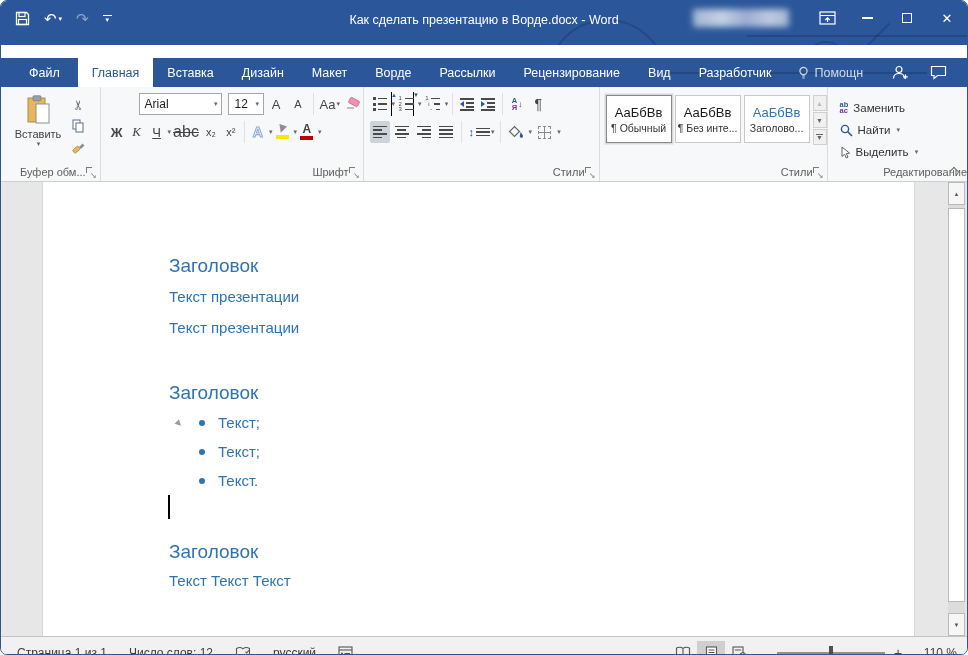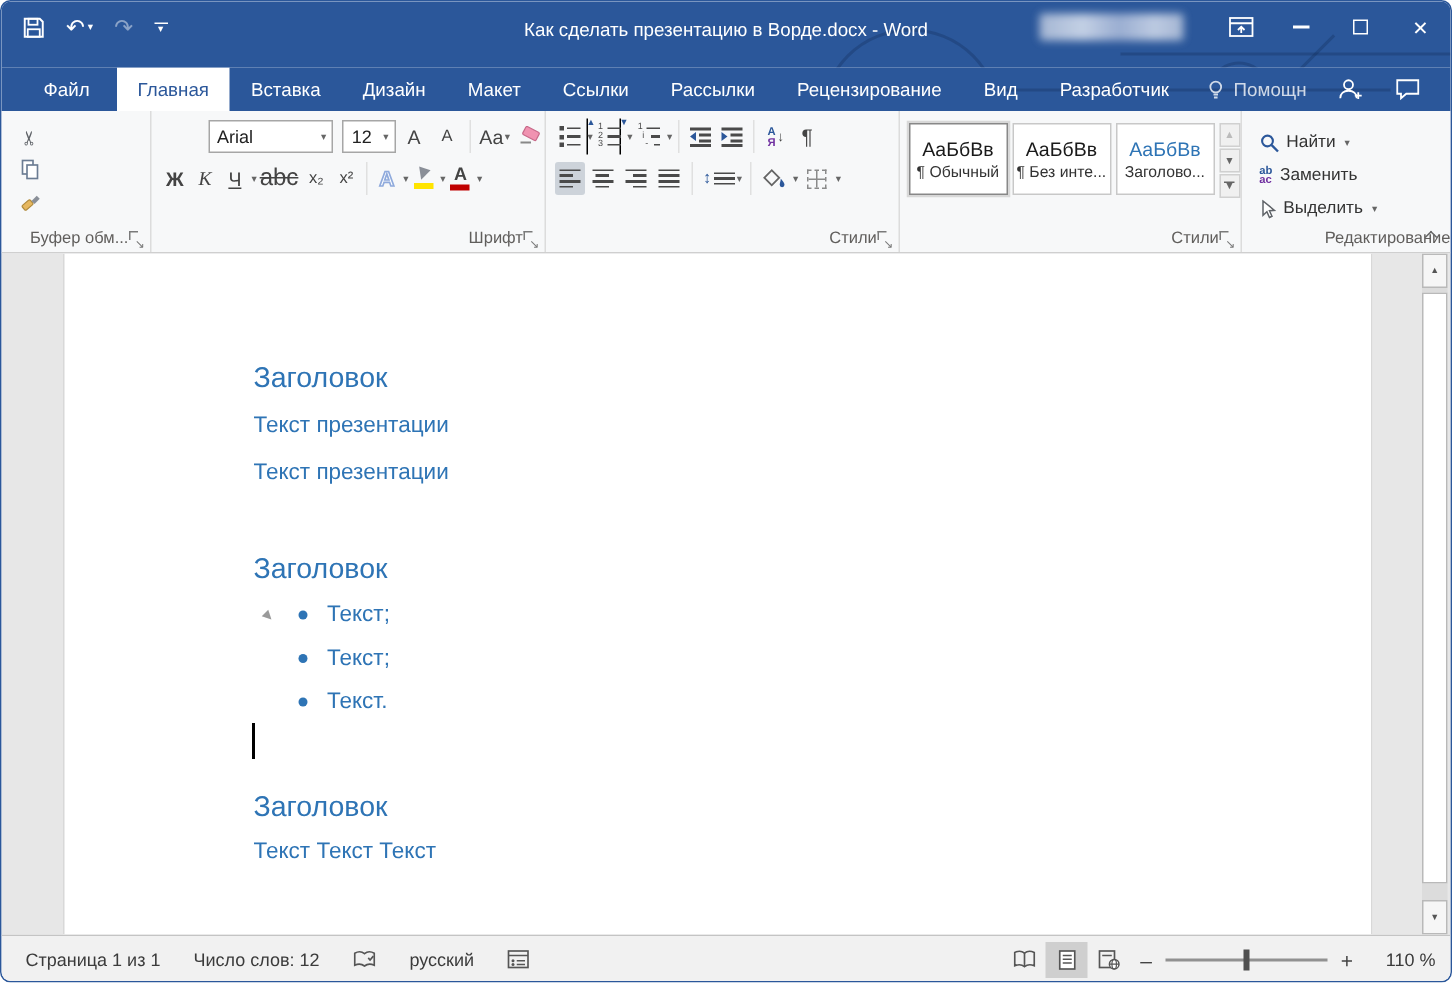--- a/index.html
+++ b/index.html
@@ -26,21 +26,21 @@
   .blurbox { width:96px; height:18px; margin-right:18px; border-radius:2px;
              background:linear-gradient(90deg,#b9c6dd 0%,#dfe6f2 30%,#aebddb 55%,#d7dfee 80%,#b9c6dd 100%);
              filter:blur(3px); opacity:.85; }
   .wc-btn { width:40px; height:32px; display:flex; align-items:center; justify-content:center; color:#fff; }
   .wc-min { width:11px; height:1.5px; background:#fff; }
   .wc-max { width:10px; height:10px; border:1.2px solid #fff; }
   .wc-close { font-size:13px; line-height:1; }
   .ribbon-display-icon svg { display:block; }
 
   
-  .tabrow { position:relative; height:29px; background:#2b579a; display:flex; align-items:stretch; padding-left:10px; overflow:hidden; }
+  .tabrow { position:relative; height:29px; background:#2b579a; display:flex; align-items:stretch; padding-left:10px; overflow:hidden;margin-top:13px; }
   .tab { color:#fff; font-size:12.5px; padding:0 14px; display:flex; align-items:center; white-space:nowrap; z-index:2; }
   .tab.file { padding:0 18px; }
   .tab.active { background:#fff; color:#2b579a; }
   .tab-helper { display:flex; align-items:center; gap:6px; color:rgba(255,255,255,.78); font-size:12.5px; padding:0 12px; z-index:2; }
   .tabrow-icons { margin-left:auto; display:flex; align-items:center; gap:8px; padding-right:14px; z-index:2; }
   .tri-btn { display:flex; align-items:center; justify-content:center; width:30px; height:26px; }
 
   
   .ribbon { position:relative; height:95px; background:#f7f8f9; border-bottom:1px solid #cfcfcf; display:flex; }
   .grp { position:relative; height:100%; border-right:1px solid #dcdcdc; padding-top:6px; }
@@ -206,21 +206,21 @@
     </div>
   </div>
 
   <div class="tabrow">
     <div class="deco-line" style="width:260px; right:40px; top:14px;"></div>
     <div class="tab file">Файл</div>
     <div class="tab active">Главная</div>
     <div class="tab">Вставка</div>
     <div class="tab">Дизайн</div>
     <div class="tab">Макет</div>
-    <div class="tab">Ссылки</div>
+    <div class="tab">Ворде</div>
     <div class="tab">Рассылки</div>
     <div class="tab">Рецензирование</div>
     <div class="tab">Вид</div>
     <div class="tab">Разработчик</div>
     <div class="tab-helper">
       <svg width="11" height="14" viewBox="0 0 11 14">
           <circle cx="5.5" cy="5" r="3.6" fill="none" stroke="rgba(255,255,255,.78)" stroke-width="1.2"></circle>
           <line x1="4" y1="10" x2="7" y2="10" stroke="rgba(255,255,255,.78)" stroke-width="1.2"></line>
           <line x1="4.3" y1="12" x2="6.7" y2="12" stroke="rgba(255,255,255,.78)" stroke-width="1.2"></line>
         </svg>
@@ -239,20 +239,29 @@
         <svg width="17" height="15" viewBox="0 0 17 15">
             <path d="M1.5 1.5 h14 v9 h-8 l-3.5 3 v-3 h-2.5 z" fill="none" stroke="#fff" stroke-width="1.2"></path>
           </svg>
       </div>
     </div>
   </div>
 
   <div class="ribbon">
 
     <div class="grp grp-clipboard">
+      <div class="paste-btn">
+        <svg width="25" height="30" viewBox="0 0 25 30">
+            <rect x="2" y="3" width="17" height="24" fill="#e6b75f" stroke="#b08b3e" stroke-width="1"></rect>
+            <rect x="7" y="0.8" width="8" height="5" rx="1" fill="#9aa0a8" stroke="#7c828a" stroke-width="0.8"></rect>
+            <rect x="10" y="9" width="13" height="19" fill="#fff" stroke="#8a8f98" stroke-width="1"></rect>
+          </svg>
+        <span class="lbl">Вставить</span>
+        <span class="dd">▾</span>
+      </div>
       <div class="clip-col">
         <span class="mini scissors">✂</span>
         <span class="mini">
           <svg width="12" height="14" viewBox="0 0 12 14">
               <rect x="1" y="1" width="7" height="9" fill="#fff" stroke="#6b7c93" stroke-width="1.1"></rect>
               <rect x="4" y="4" width="7" height="9" fill="#fff" stroke="#6b7c93" stroke-width="1.1"></rect>
             </svg>
         </span>
         <span class="mini">
           <svg width="13" height="13" viewBox="0 0 13 13">
@@ -495,33 +504,33 @@
       </div>
       <div class="grp-label">Стили</div>
       <div class="dlg">
           <span class="corner"></span>
           <span class="arr">↘</span>
         </div>
     </div>
 
     <div class="grp grp-editing">
       <div class="edit-row">
-        <svg width="13" height="13" viewBox="0 0 13 13">
-            <circle cx="5" cy="5" r="3.6" fill="none" stroke="#2b579a" stroke-width="1.4"></circle>
-            <line x1="7.8" y1="7.8" x2="12" y2="12" stroke="#2b579a" stroke-width="1.6"></line>
-          </svg>
-        <span>Найти</span>
-        <span class="dd">▾</span>
-      </div>
-      <div class="edit-row">
         <span class="replace-icon">
             <span class="t">ab</span>
             <span class="b">ac</span>
           </span>
         <span>Заменить</span>
+      </div>
+      <div class="edit-row">
+        <svg width="13" height="13" viewBox="0 0 13 13">
+            <circle cx="5" cy="5" r="3.6" fill="none" stroke="#2b579a" stroke-width="1.4"></circle>
+            <line x1="7.8" y1="7.8" x2="12" y2="12" stroke="#2b579a" stroke-width="1.6"></line>
+          </svg>
+        <span>Найти</span>
+        <span class="dd">▾</span>
       </div>
       <div class="edit-row">
         <svg width="11" height="13" viewBox="0 0 11 13">
             <path d="M2 1 L2 10.5 L4.6 8.2 L6.3 12 L8 11.2 L6.3 7.5 L9.6 7.2 Z" fill="#fff" stroke="#5f6368" stroke-width="1"></path>
           </svg>
         <span>Выделить</span>
         <span class="dd">▾</span>
       </div>
       <div class="grp-label" style="right:0;">Редактирование</div>
       <div class="collapse-ribbon">

